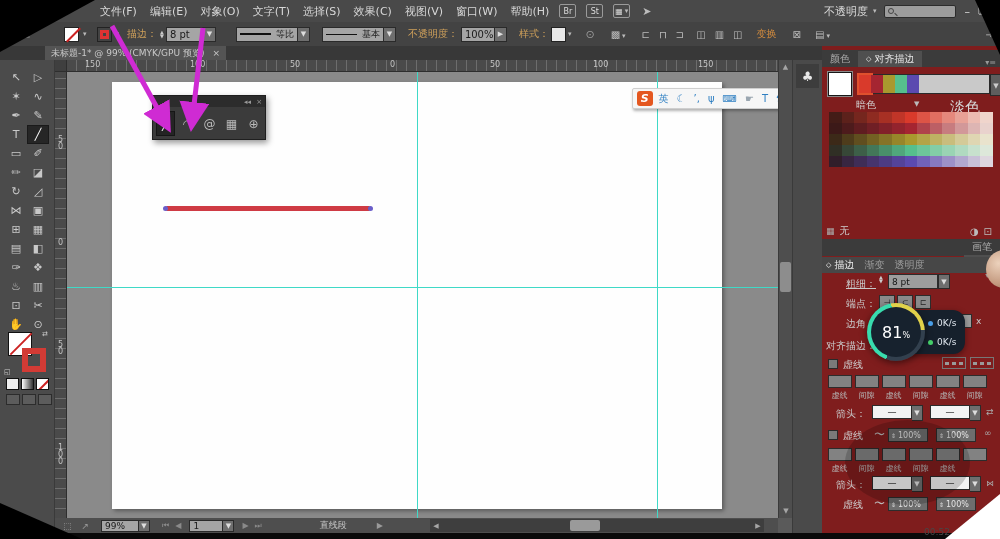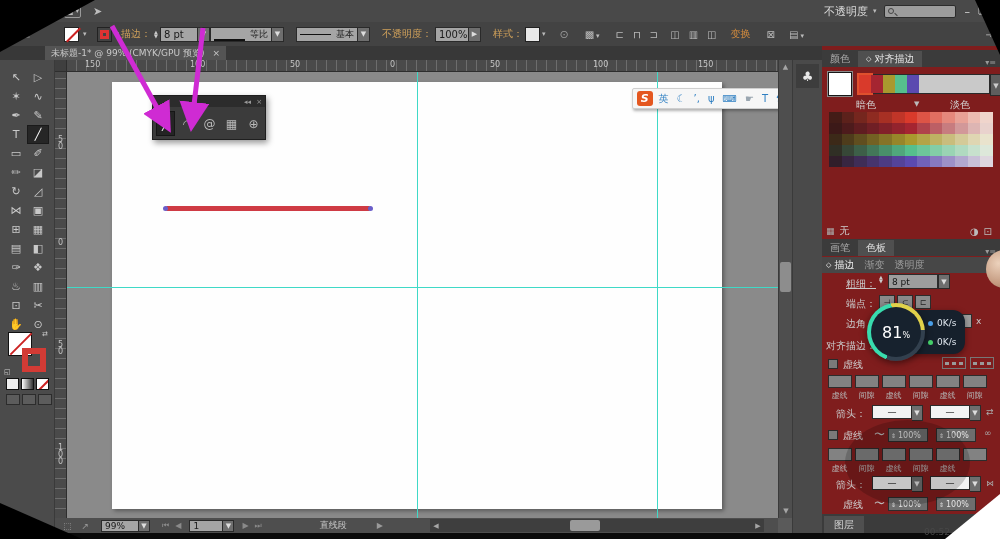--- a/index.html
+++ b/index.html
@@ -101,20 +101,31 @@
   #bottombar{left:0;top:533px;width:1000px;height:6px;background:#0a0a0a;}
   #timestamp{left:888px;top:527px;color:#474747;font-size:9px;margin-left:36px;}
   #annot-arrows{left:0;top:0;width:1000px;height:539px;pointer-events:none;}
 </style>
 </head>
 <body>
 
 <div id="screen">
 
   <div id="menubar" class="abs">
+    <div id="menu-items">
+        <div class="menu-item">文件(F)</div>
+        <div class="menu-item">编辑(E)</div>
+        <div class="menu-item">对象(O)</div>
+        <div class="menu-item">文字(T)</div>
+        <div class="menu-item">选择(S)</div>
+        <div class="menu-item">效果(C)</div>
+        <div class="menu-item">视图(V)</div>
+        <div class="menu-item">窗口(W)</div>
+        <div class="menu-item">帮助(H)</div>
+      </div>
     <div id="menu-buttons" class="row">
         <div class="chrome-btn ic">Br</div>
         <div class="chrome-btn ic">St</div>
       </div>
     <div class="chrome-btn ic">▦<span class="dd">▾</span></div>
     <div class="ic" style="margin-left:12px;color:#bdbdbd;font-size:11px;">➤</div>
     <div style="margin-left:auto;display:flex;align-items:center;gap:8px;margin-right:14px;">
       <div class="row" style="gap:3px;">
         <span>不透明度</span>
         <span class="dd">▾</span>
@@ -136,28 +147,28 @@
           <span style="position:absolute;left:-1px;top:6px;width:19px;height:2px;background:#c22;transform:rotate(-45deg);"></span>
         </span>
       <span class="dd">▾</span>
     </div>
     <div class="row" style="margin-left:10px;gap:2px;">
       <span class="swatch-box" style="background:#434343;">
           <span style="position:absolute;left:2px;top:2px;width:9px;height:9px;border:3px solid #d33;"></span>
         </span>
       <span class="dd">▾</span>
     </div>
-    <span class="cb-link" style="margin-left:2px;">描边：</span>
+    <span class="cb-link" style="margin-left:8px;">描边：</span>
     <span style="display:flex;flex-direction:column;font-size:5px;color:#ccc;line-height:4px;margin-left:3px;">
         <span>▲</span>
         <span>▼</span>
       </span>
     <span class="lightbox" style="width:38px;margin-left:2px;">8 pt</span>
     <span class="dropbtn">▼</span>
-    <span class="lightbox" style="width:62px;margin-left:0;gap:5px;align-items:flex-end;">
+    <span class="lightbox" style="width:62px;margin-left:20px;gap:5px;">
         <span style="flex:1;height:2px;background:#111;"></span>
         <span style="font-size:9px;">等比</span>
       </span>
     <span class="dropbtn">▼</span>
     <span class="lightbox" style="width:62px;margin-left:12px;gap:5px;">
         <span style="flex:1;height:1px;background:#111;"></span>
         <span style="font-size:9px;">基本</span>
       </span>
     <span class="dropbtn">▼</span>
     <span class="cb-link" style="margin-left:12px;">不透明度：</span>
@@ -349,31 +360,31 @@
         <div class="cg-mini" style="background: rgb(165, 37, 49);"></div>
         <div class="cg-mini" style="background: rgb(169, 152, 46);"></div>
         <div class="cg-mini" style="background: rgb(86, 191, 141);"></div>
         <div class="cg-mini" style="background: rgb(91, 74, 176);"></div>
       </div>
     <div class="abs" style="left:168px;top:28px;width:12px;height:22px;background:#5e5e5e;border:1px solid #2a2a2a;color:#ccc;font-size:7px;" class-x="">
         <span style="display:block;text-align:center;margin-top:7px;">▼</span>
       </div>
     <div class="abs" style="left:34px;top:52px;color:#d5d5d5;font-size:10px;">暗色</div>
     <div class="abs" style="left:92px;top:54px;color:#bbb;font-size:7px;">▼</div>
-    <div class="abs" style="left:128px;top:52px;color:#d5d5d5;font-size:10px;">淡色</div>
+    <div class="abs" style="left:128px;top:52px;color:#d5d5d5;font-size:15px;">淡色</div>
     <div id="cg-grid"><div class="cg-cell" style="background: rgb(67, 28, 23);"></div><div class="cg-cell" style="background: rgb(92, 33, 27);"></div><div class="cg-cell" style="background: rgb(117, 38, 30);"></div><div class="cg-cell" style="background: rgb(142, 43, 33);"></div><div class="cg-cell" style="background: rgb(167, 48, 36);"></div><div class="cg-cell" style="background: rgb(192, 53, 40);"></div><div class="cg-cell" style="background: rgb(217, 58, 43);"></div><div class="cg-cell" style="background: rgb(221, 84, 70);"></div><div class="cg-cell" style="background: rgb(225, 110, 97);"></div><div class="cg-cell" style="background: rgb(229, 136, 124);"></div><div class="cg-cell" style="background: rgb(232, 161, 150);"></div><div class="cg-cell" style="background: rgb(236, 187, 177);"></div><div class="cg-cell" style="background: rgb(240, 213, 204);"></div><div class="cg-cell" style="background: rgb(60, 25, 24);"></div><div class="cg-cell" style="background: rgb(77, 27, 28);"></div><div class="cg-cell" style="background: rgb(95, 29, 32);"></div><div class="cg-cell" style="background: rgb(112, 31, 37);"></div><div class="cg-cell" style="background: rgb(130, 33, 41);"></div><div class="cg-cell" style="background: rgb(147, 35, 45);"></div><div class="cg-cell" style="background: rgb(165, 37, 49);"></div><div class="cg-cell" style="background: rgb(176, 66, 75);"></div><div class="cg-cell" style="background: rgb(188, 95, 101);"></div><div class="cg-cell" style="background: rgb(199, 124, 127);"></div><div class="cg-cell" style="background: rgb(210, 152, 153);"></div><div class="cg-cell" style="background: rgb(221, 181, 179);"></div><div class="cg-cell" style="background: rgb(233, 210, 205);"></div><div class="cg-cell" style="background: rgb(60, 41, 24);"></div><div class="cg-cell" style="background: rgb(78, 60, 27);"></div><div class="cg-cell" style="background: rgb(96, 78, 31);"></div><div class="cg-cell" style="background: rgb(115, 97, 35);"></div><div class="cg-cell" style="background: rgb(133, 115, 39);"></div><div class="cg-cell" style="background: rgb(151, 134, 42);"></div><div class="cg-cell" style="background: rgb(169, 152, 46);"></div><div class="cg-cell" style="background: rgb(180, 164, 72);"></div><div class="cg-cell" style="background: rgb(190, 177, 99);"></div><div class="cg-cell" style="background: rgb(201, 189, 125);"></div><div class="cg-cell" style="background: rgb(212, 202, 152);"></div><div class="cg-cell" style="background: rgb(223, 214, 178);"></div><div class="cg-cell" style="background: rgb(233, 227, 205);"></div><div class="cg-cell" style="background: rgb(48, 47, 37);"></div><div class="cg-cell" style="background: rgb(55, 71, 55);"></div><div class="cg-cell" style="background: rgb(61, 95, 72);"></div><div class="cg-cell" style="background: rgb(67, 119, 89);"></div><div class="cg-cell" style="background: rgb(73, 143, 106);"></div><div class="cg-cell" style="background: rgb(80, 167, 124);"></div><div class="cg-cell" style="background: rgb(86, 191, 141);"></div><div class="cg-cell" style="background: rgb(109, 198, 154);"></div><div class="cg-cell" style="background: rgb(131, 205, 167);"></div><div class="cg-cell" style="background: rgb(154, 212, 180);"></div><div class="cg-cell" style="background: rgb(176, 218, 192);"></div><div class="cg-cell" style="background: rgb(199, 225, 205);"></div><div class="cg-cell" style="background: rgb(221, 232, 218);"></div><div class="cg-cell" style="background: rgb(49, 30, 42);"></div><div class="cg-cell" style="background: rgb(56, 38, 65);"></div><div class="cg-cell" style="background: rgb(63, 45, 87);"></div><div class="cg-cell" style="background: rgb(70, 52, 109);"></div><div class="cg-cell" style="background: rgb(77, 59, 131);"></div><div class="cg-cell" style="background: rgb(84, 67, 154);"></div><div class="cg-cell" style="background: rgb(91, 74, 176);"></div><div class="cg-cell" style="background: rgb(113, 98, 184);"></div><div class="cg-cell" style="background: rgb(135, 121, 192);"></div><div class="cg-cell" style="background: rgb(157, 145, 200);"></div><div class="cg-cell" style="background: rgb(178, 168, 207);"></div><div class="cg-cell" style="background: rgb(200, 192, 215);"></div><div class="cg-cell" style="background: rgb(222, 215, 223);"></div></div>
 
     <div class="abs row" style="left:4px;top:178px;width:170px;height:14px;color:#cfcfcf;font-size:10px;gap:5px;">
       <span style="font-size:9px;color:#aaa;">▦</span>
       <span>无</span>
       <span style="margin-left:auto;color:#bbb;">◑</span>
       <span style="color:#bbb;margin-right:4px;">⊡</span>
     </div>
 
-    <div class="ptabbar" style="top:193px;">
+    <div class="ptabbar" style="top:193px;flex-direction:column;">
       <div class="ptab">
           <span>画笔</span>
         </div>
       <div class="ptab active">
           <span>色板</span>
         </div>
       <div class="ptab-menu">▾≡</div>
     </div>
 
     <div class="abs row" style="left:0;top:211px;width:178px;height:16px;background:#474747;color:#9e9e9e;font-size:10px;gap:10px;padding-left:4px;">
@@ -484,23 +495,20 @@
     <div class="abs" style="left:52px;top:450px;color:#bbb;font-size:11px;">〜</div>
     <div class="darkfield" style="left:66px;top:451px;width:40px;height:14px;">
         <span style="font-size:6px;">⇕</span>
         <span>100%</span>
       </div>
     <div class="darkfield" style="left:114px;top:451px;width:40px;height:14px;">
         <span style="font-size:6px;">⇕</span>
         <span>100%</span>
       </div>
 
-    <div class="abs" style="left:0;top:468px;width:178px;height:19px;background:#3b3b3b;">
-      <div class="abs" style="left:2px;top:2px;height:17px;background:#4f4f4f;color:#d5d5d5;font-size:10px;display:flex;align-items:center;padding:0 10px;">图层</div>
-    </div>
   </div>
 
   <div class="abs" style="left:845px;top:420px;width:125px;height:85px;border-radius:50%;background:rgba(0,0,0,.18);"></div>
 
   <div id="speed-pill" class="abs">
     <div class="speed-row" style="left:33px;top:8px;">
       <span class="dot" id="dot1" style="background: rgb(74, 159, 232);"></span>
       <span>0K/s</span>
     </div>
     <div class="speed-row" style="left:33px;top:27px;">

